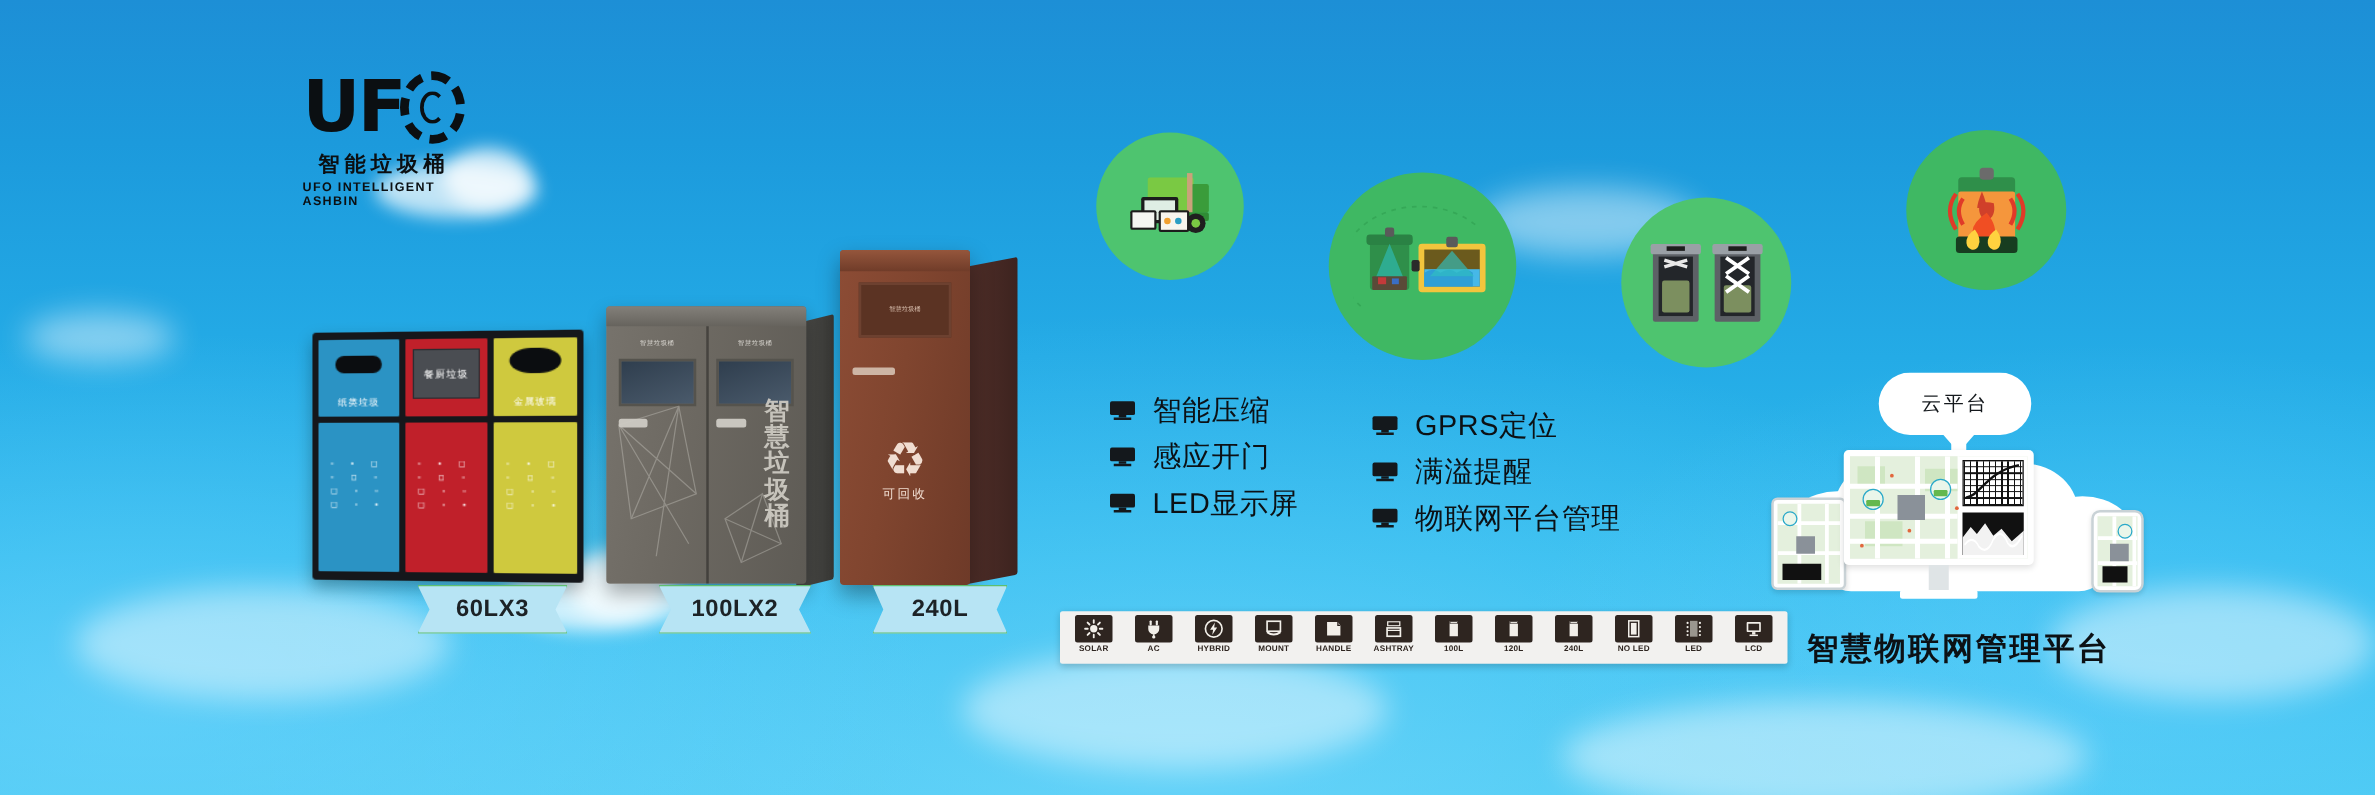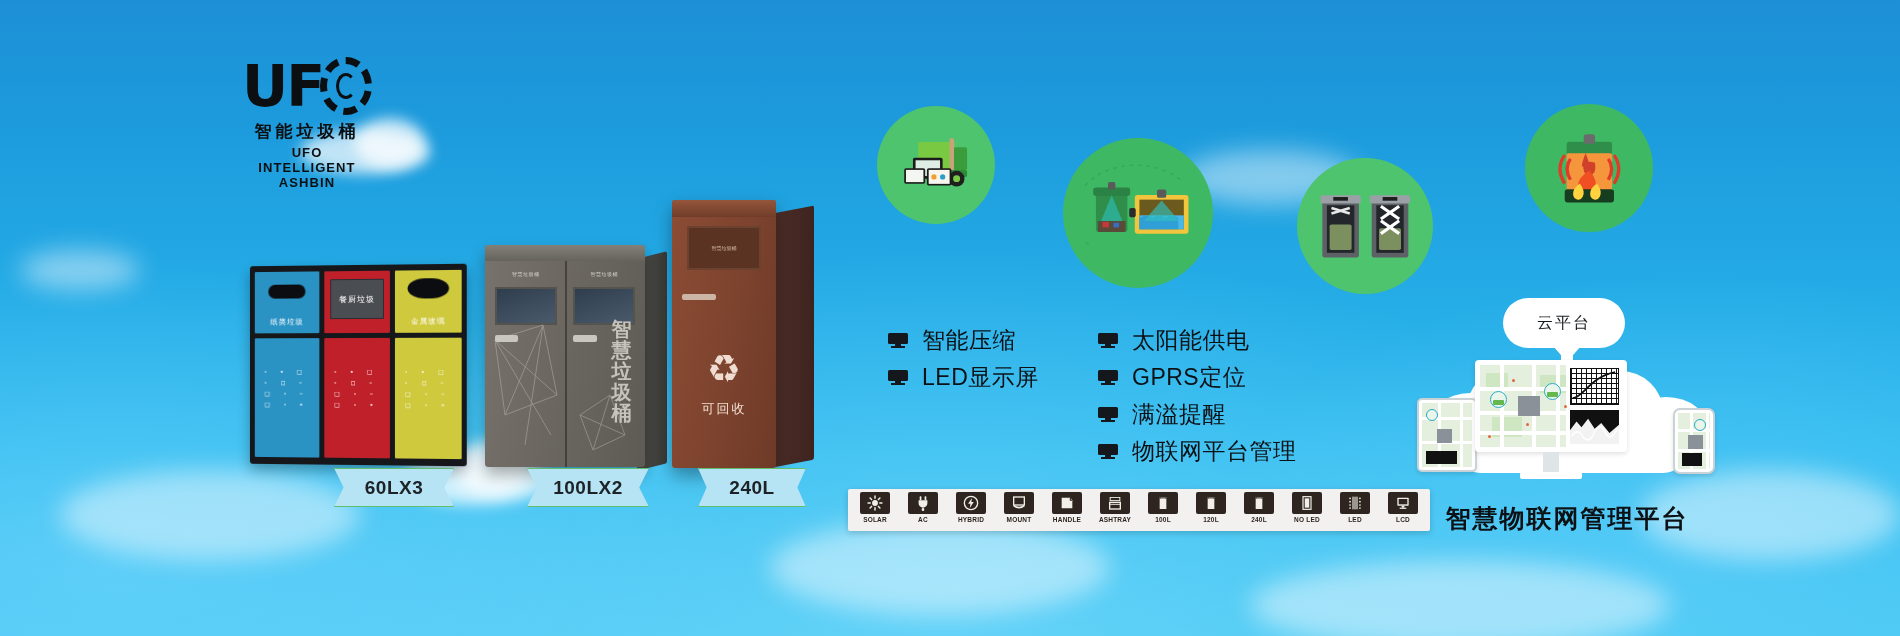--- a/index.html
+++ b/index.html
@@ -41,22 +41,22 @@
   #logo .ring::after{
     content:""; position:absolute; left:9px; top:9px; right:9px; bottom:9px;
     border-radius:50%; border:3px solid #0b0f12;
     border-right-color:transparent;
   }
   #logo .cn {
     font-size:17px; font-weight:bold; color:#0b0f12; letter-spacing:4px;
     margin-top:3px; text-align:center;
   }
   #logo .en {
-    font-size:13px; font-weight:bold; color:#0b0f12; letter-spacing:1.1px;
-    text-align:center; margin-top:2px;
+    font-size:10px; font-weight:bold; color:#0b0f12; letter-spacing:1.1px;
+    text-align:left; margin-top:2px;
   }
 
   
   .binwrap { position:absolute; }
 
   
   #bin3 { left:248px; top:265px; width:218px; height:200px; }
   #bin3 .body {
     position:absolute; inset:0; background:#15171b;
     border-radius:3px;
@@ -139,22 +139,22 @@
   #bin1 .lid{position:absolute;left:0;right:0;top:0;height:17px;
     background:linear-gradient(180deg,#95563c,#703c29);}
   #bin1 .screen{position:absolute;left:14%;top:26px;width:72%;height:44px;
     background:#5b3323;border:2px solid #6d4130;
     display:flex;align-items:center;justify-content:center;}
   #bin1 .screen span{font-size:5px;color:#d9bfae;line-height:8px;text-align:center;}
   #bin1 .handle{position:absolute;left:10%;top:94px;width:32%;height:6px;
     background:#cdb5a5;border-radius:2px;}
   #bin1 .recyc{position:absolute;left:0;right:0;top:150px;text-align:center;
     font-size:38px;color:#f0ddd1;line-height:1;}
-  #bin1 .rlbl{position:absolute;left:0;right:0;top:200px;text-align:center;
-    font-size:13px;color:#f0ddd1;letter-spacing:2px;}
+  #bin1 .rlbl{position:absolute;left:0;right:0;top:188px;text-align:center;
+    font-size:10px;color:#f0ddd1;letter-spacing:2px;}
 
   
   .ribbon {
     position:absolute; height:39px; background:#b7e4f4;
     border:1.5px solid #5fbf6e;
     display:flex; align-items:center; justify-content:center;
     font-size:19px; font-weight:bold; color:#1c2226;
     letter-spacing:.5px;
     clip-path:polygon(0 0, 100% 0, 92% 50%, 100% 100%, 0 100%, 8% 50%);
   }
@@ -166,21 +166,21 @@
   .gcircle { position:absolute; border-radius:50%; background:#4ec46f;
     display:flex; align-items:center; justify-content:center; }
   #gc1{ left:877px; top:106px; width:118px; height:118px; }
   #gc2{ left:1063px; top:138px; width:150px; height:150px; background:#3fb863;}
   #gc3{ left:1297px; top:158px; width:136px; height:136px; }
   #gc4{ left:1525px; top:104px; width:128px; height:128px; background:#3fb863;}
   .gcircle svg{ width:74%; height:74%; }
 
   
   .featcol { position:absolute; }
-  #fcol1{ left:888px; top:322px; }
+  #fcol1{ left:888px; top:310px; }
   #fcol2{ left:1098px; top:322px; }
   .feat { display:flex; align-items:center; height:37px; }
   .feat .ic {
     width:20px; height:15px; margin-right:14px; position:relative; flex:none;
   }
   .feat .ic .scr{ position:absolute; left:0; top:0; width:20px; height:11px;
     background:#14181c; border-radius:1.5px;}
   .feat .ic .stand{ position:absolute; left:7px; top:11px; width:6px; height:2px;
     background:#14181c;}
   .feat .ic .base{ position:absolute; left:3px; top:13px; width:14px; height:2px;
@@ -464,33 +464,33 @@
           <i class="base"></i>
         </span>
       <span class="tx">智能压缩</span>
     </div>
     <div class="feat">
       <span class="ic">
           <i class="scr"></i>
           <i class="stand"></i>
           <i class="base"></i>
         </span>
-      <span class="tx">LED显示屏</span>
-    </div>
-  </div>
-
-  <div class="featcol" id="fcol2">
+      <span class="tx">感应开门</span>
+    </div>
     <div class="feat">
       <span class="ic">
           <i class="scr"></i>
           <i class="stand"></i>
           <i class="base"></i>
         </span>
-      <span class="tx">太阳能供电</span>
-    </div>
+      <span class="tx">LED显示屏</span>
+    </div>
+  </div>
+
+  <div class="featcol" id="fcol2">
     <div class="feat">
       <span class="ic">
           <i class="scr"></i>
           <i class="stand"></i>
           <i class="base"></i>
         </span>
       <span class="tx">GPRS定位</span>
     </div>
     <div class="feat">
       <span class="ic">

